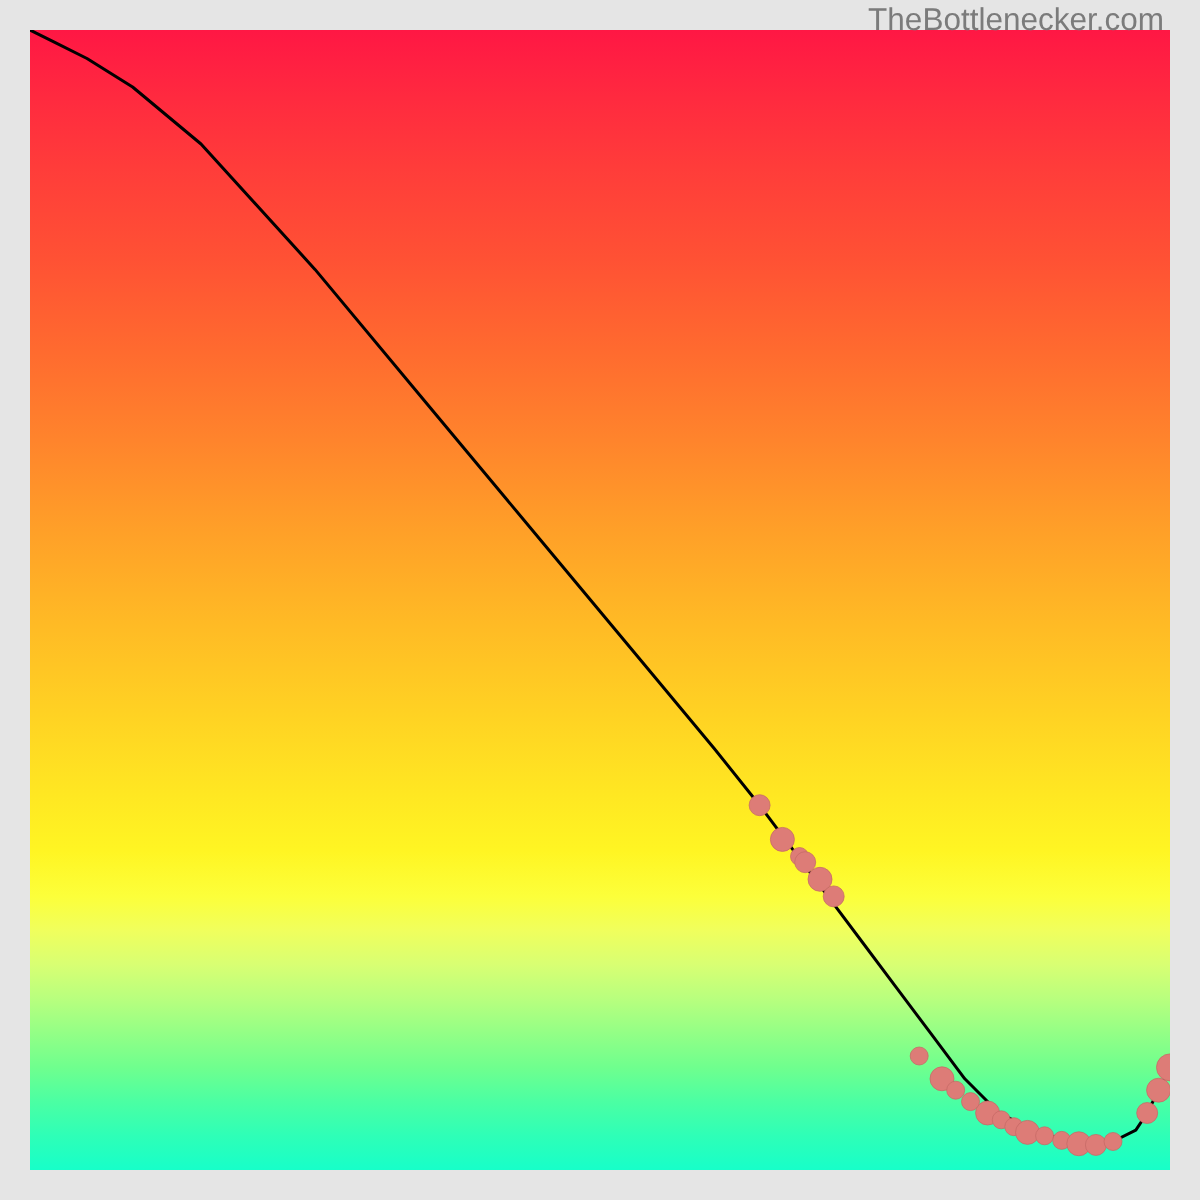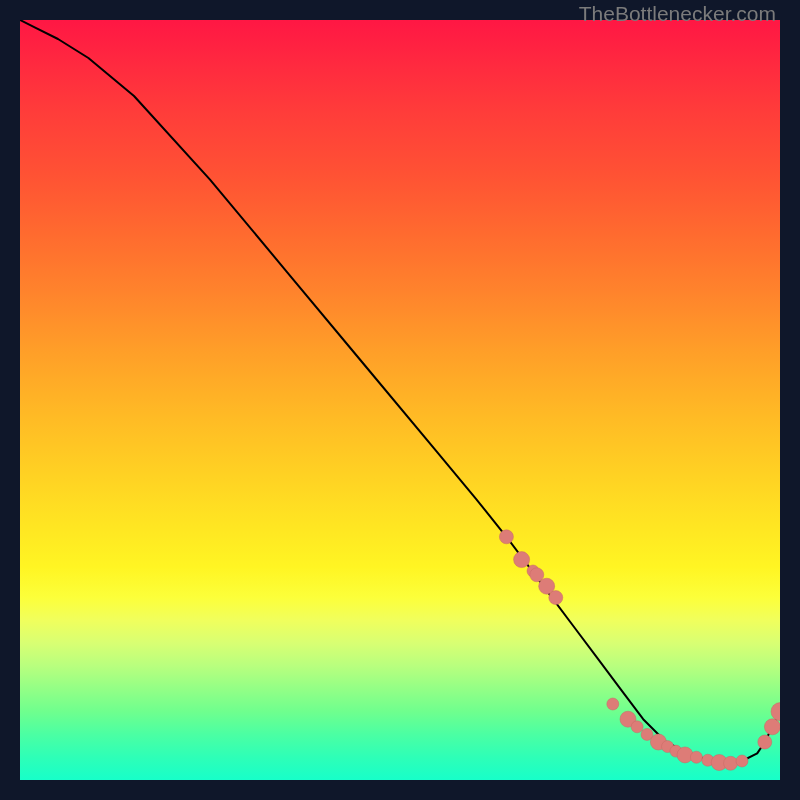--- a/index.html
+++ b/index.html
@@ -8,21 +8,21 @@
     width: 800px;
     height: 800px;
     background: #000;
     overflow: hidden;
     font-family: Arial, Helvetica, sans-serif;
   }
   .stage {
     position: relative;
     width: 800px;
     height: 800px;
-    background: #0f172a;
+    background: #e5e5e5;
   }
   .plot {
     position: absolute;
     width: 760px;
     height: 760px;
     left: 20px;
     top: 20px;
     overflow: hidden;
   }
   .gradient {

